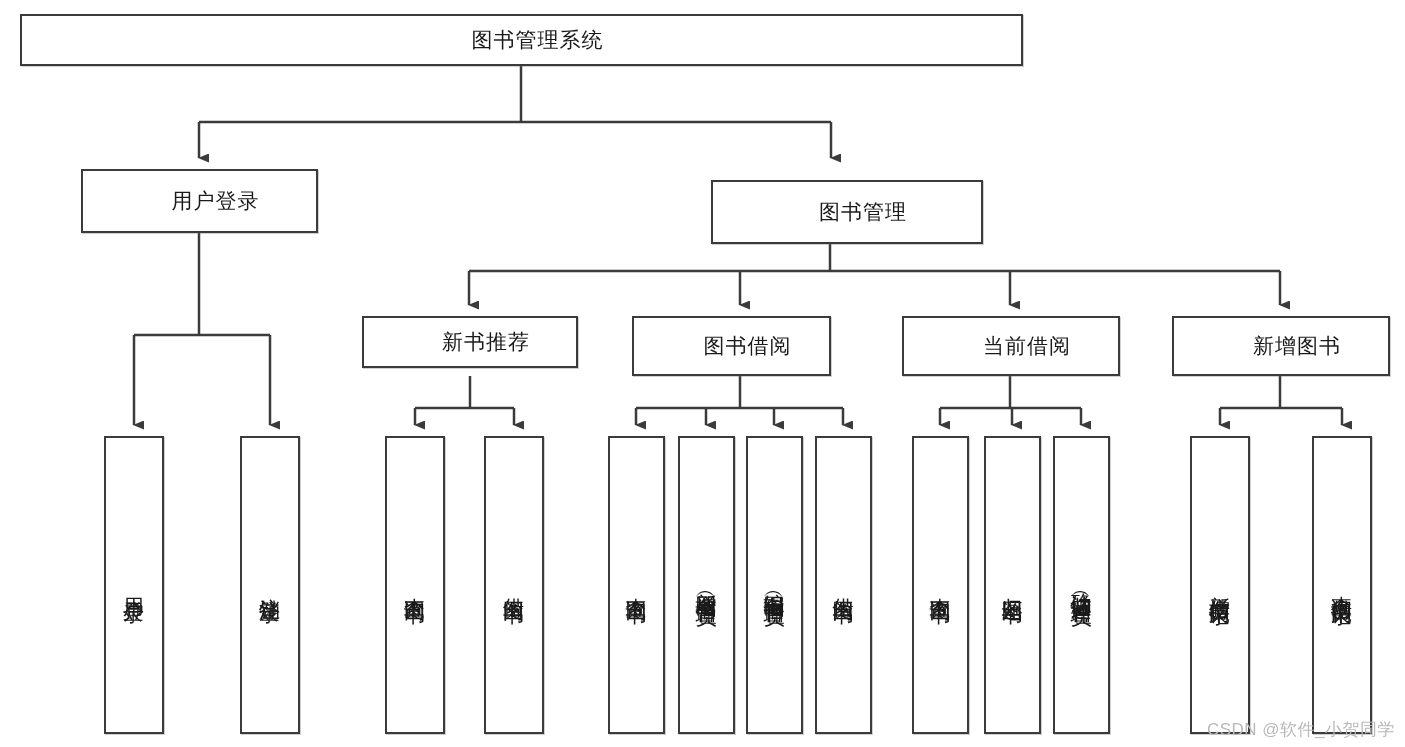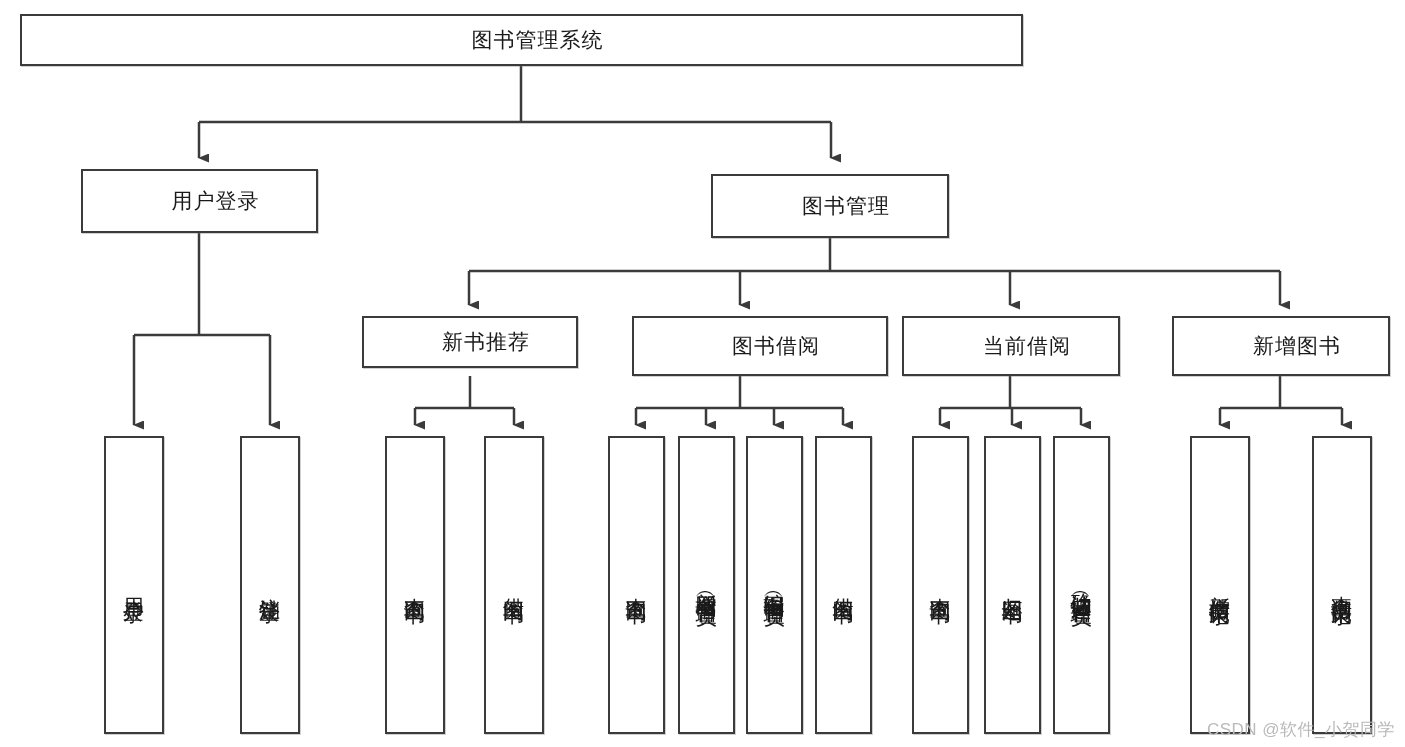--- a/index.html
+++ b/index.html
@@ -139,28 +139,28 @@
     </g>
   </svg>
 
   <div class="node horiz" style="left:20px; top:14px; width:1003px; height:52px;">
     <span class="node-label">图书管理系统</span>
   </div>
 
   <div class="node horiz" style="left:81px; top:169px; width:237px; height:64px;">
     <span class="node-label">用户登录</span>
   </div>
-  <div class="node horiz" style="left:711px; top:174px; width:238px; height:64px;">
+  <div class="node horiz" style="left:711px; top:180px; width:272px; height:64px;">
     <span class="node-label">图书管理</span>
   </div>
 
   <div class="node horiz" style="left:362px; top:316px; width:216px; height:52px;">
     <span class="node-label">新书推荐</span>
   </div>
-  <div class="node horiz" style="left:632px; top:316px; width:256px; height:60px;">
+  <div class="node horiz" style="left:632px; top:316px; width:199px; height:60px;">
     <span class="node-label">图书借阅</span>
   </div>
   <div class="node horiz" style="left:902px; top:316px; width:218px; height:60px;">
     <span class="node-label">当前借阅</span>
   </div>
   <div class="node horiz" style="left:1172px; top:316px; width:218px; height:60px;">
     <span class="node-label">新增图书</span>
   </div>
 
   <div class="node vert" style="left:104px; top:436px; width:60px; height:298px;">

